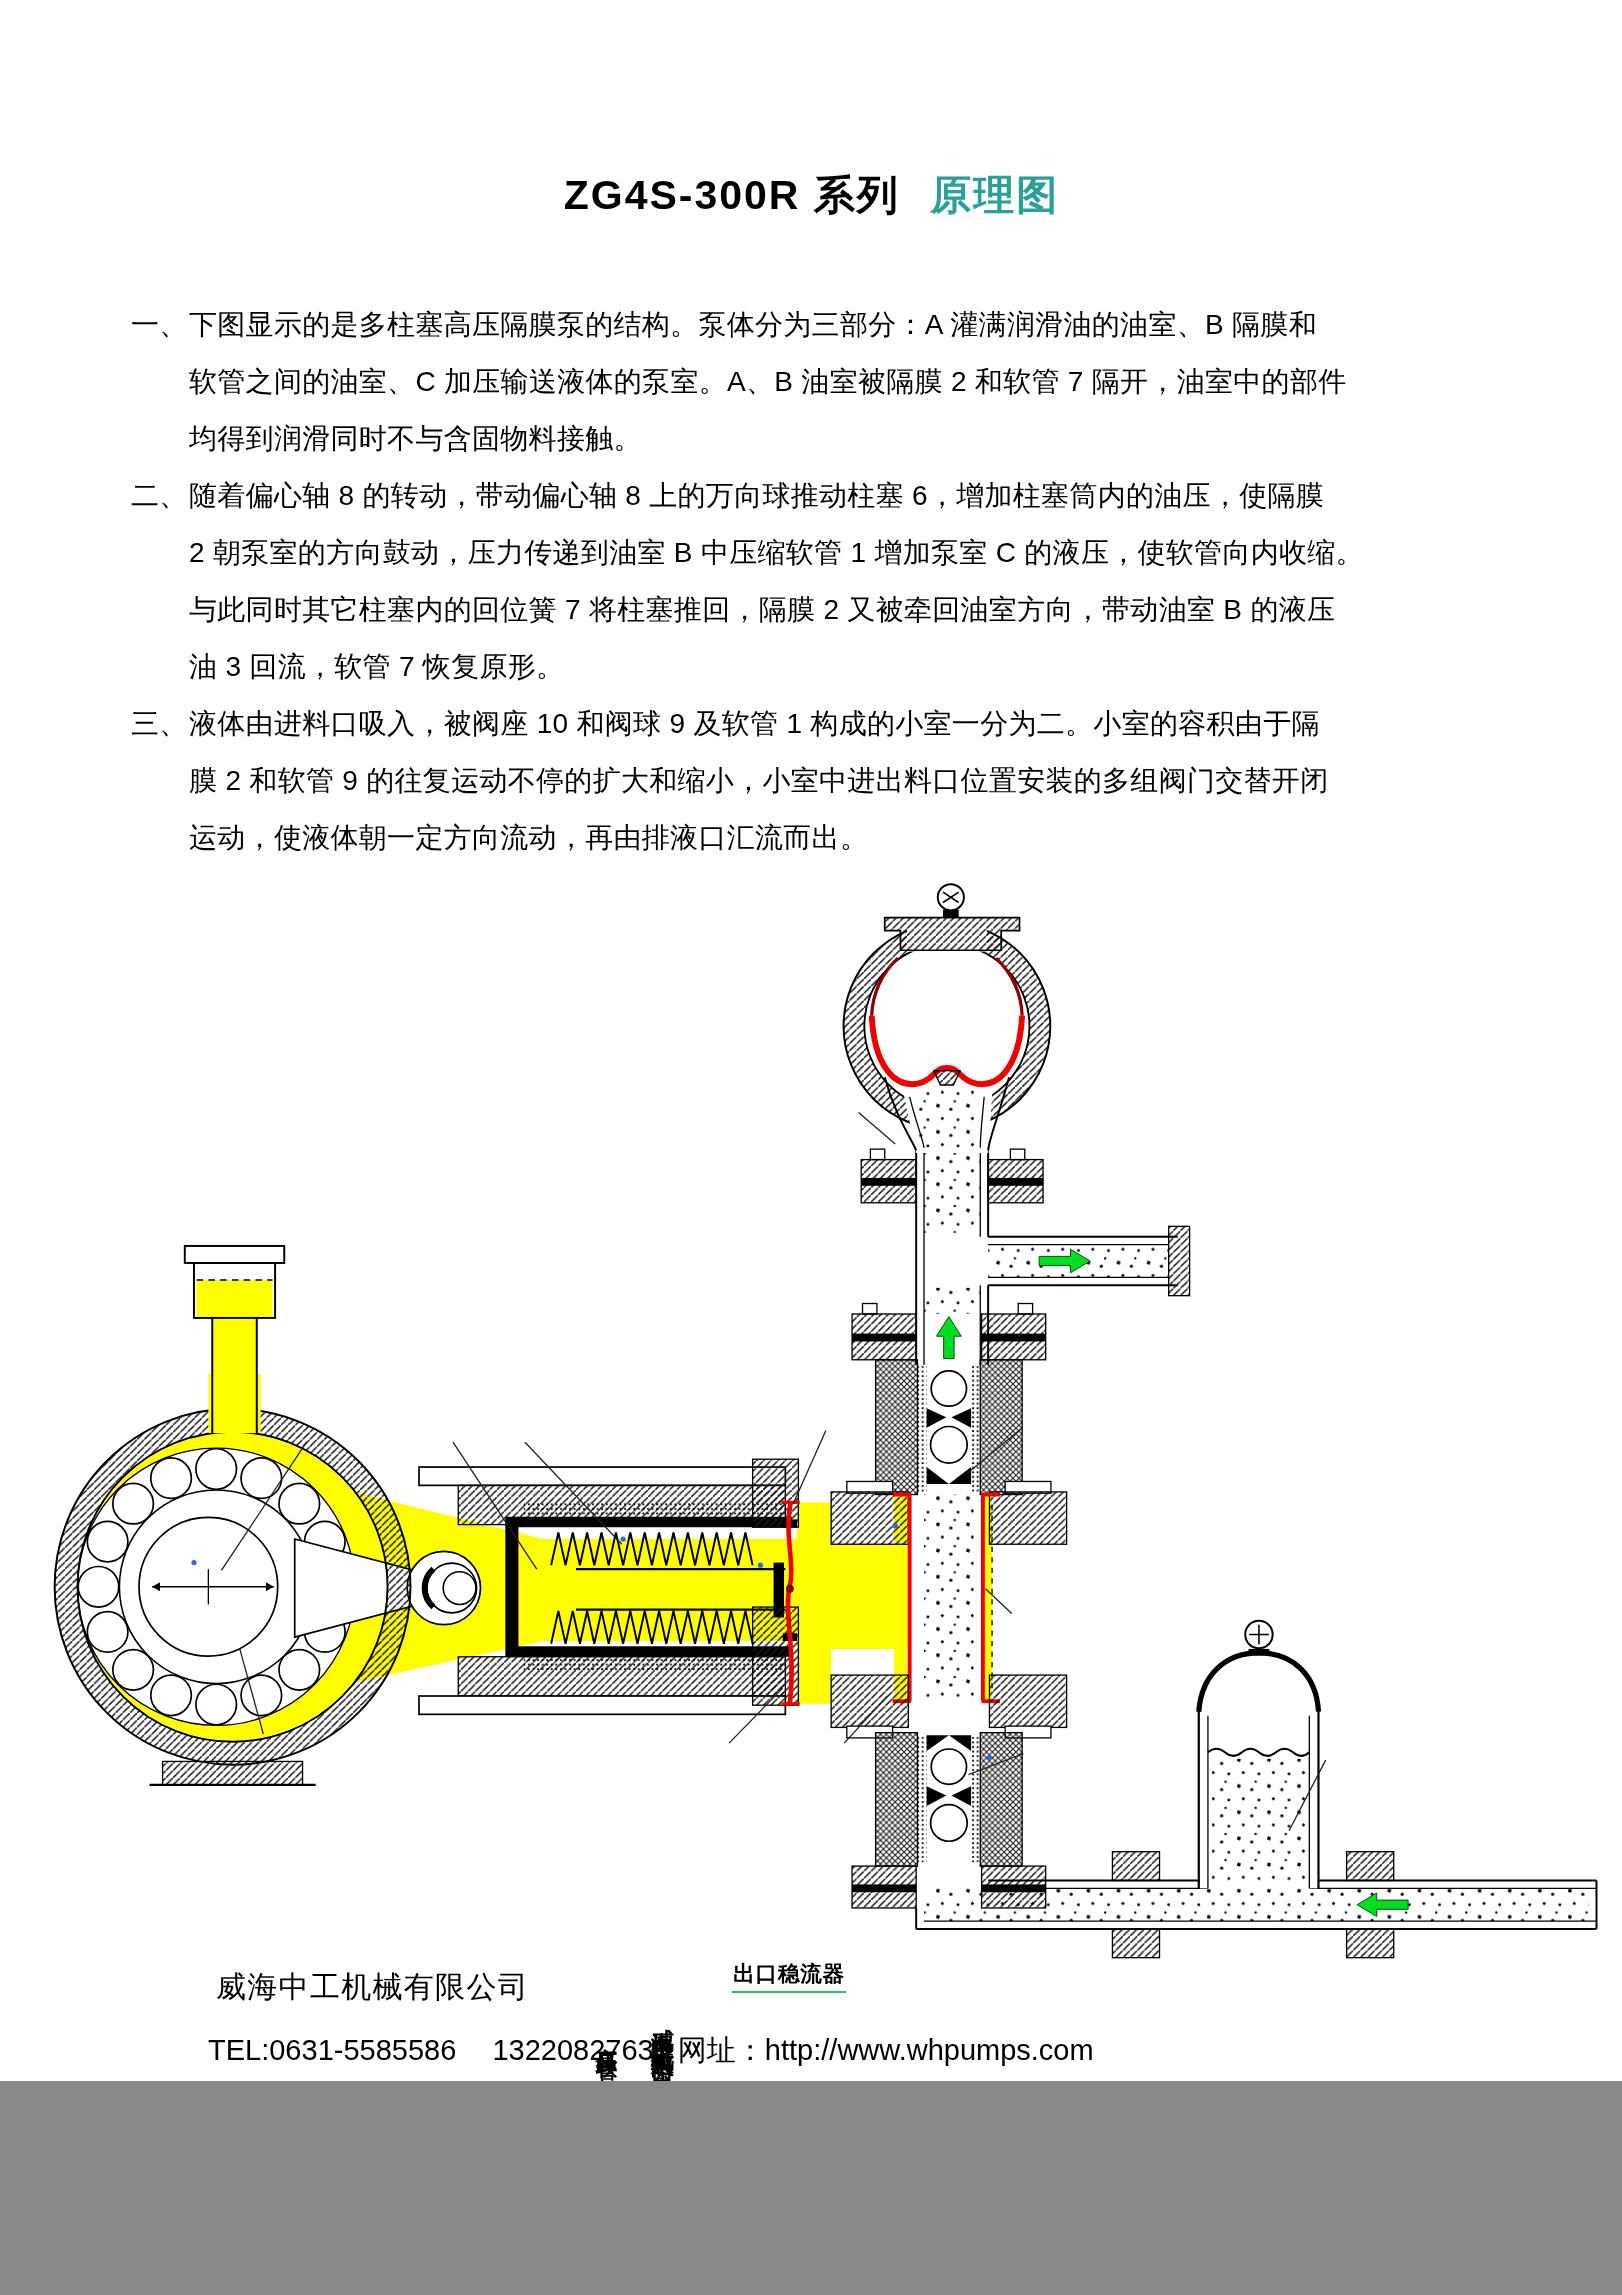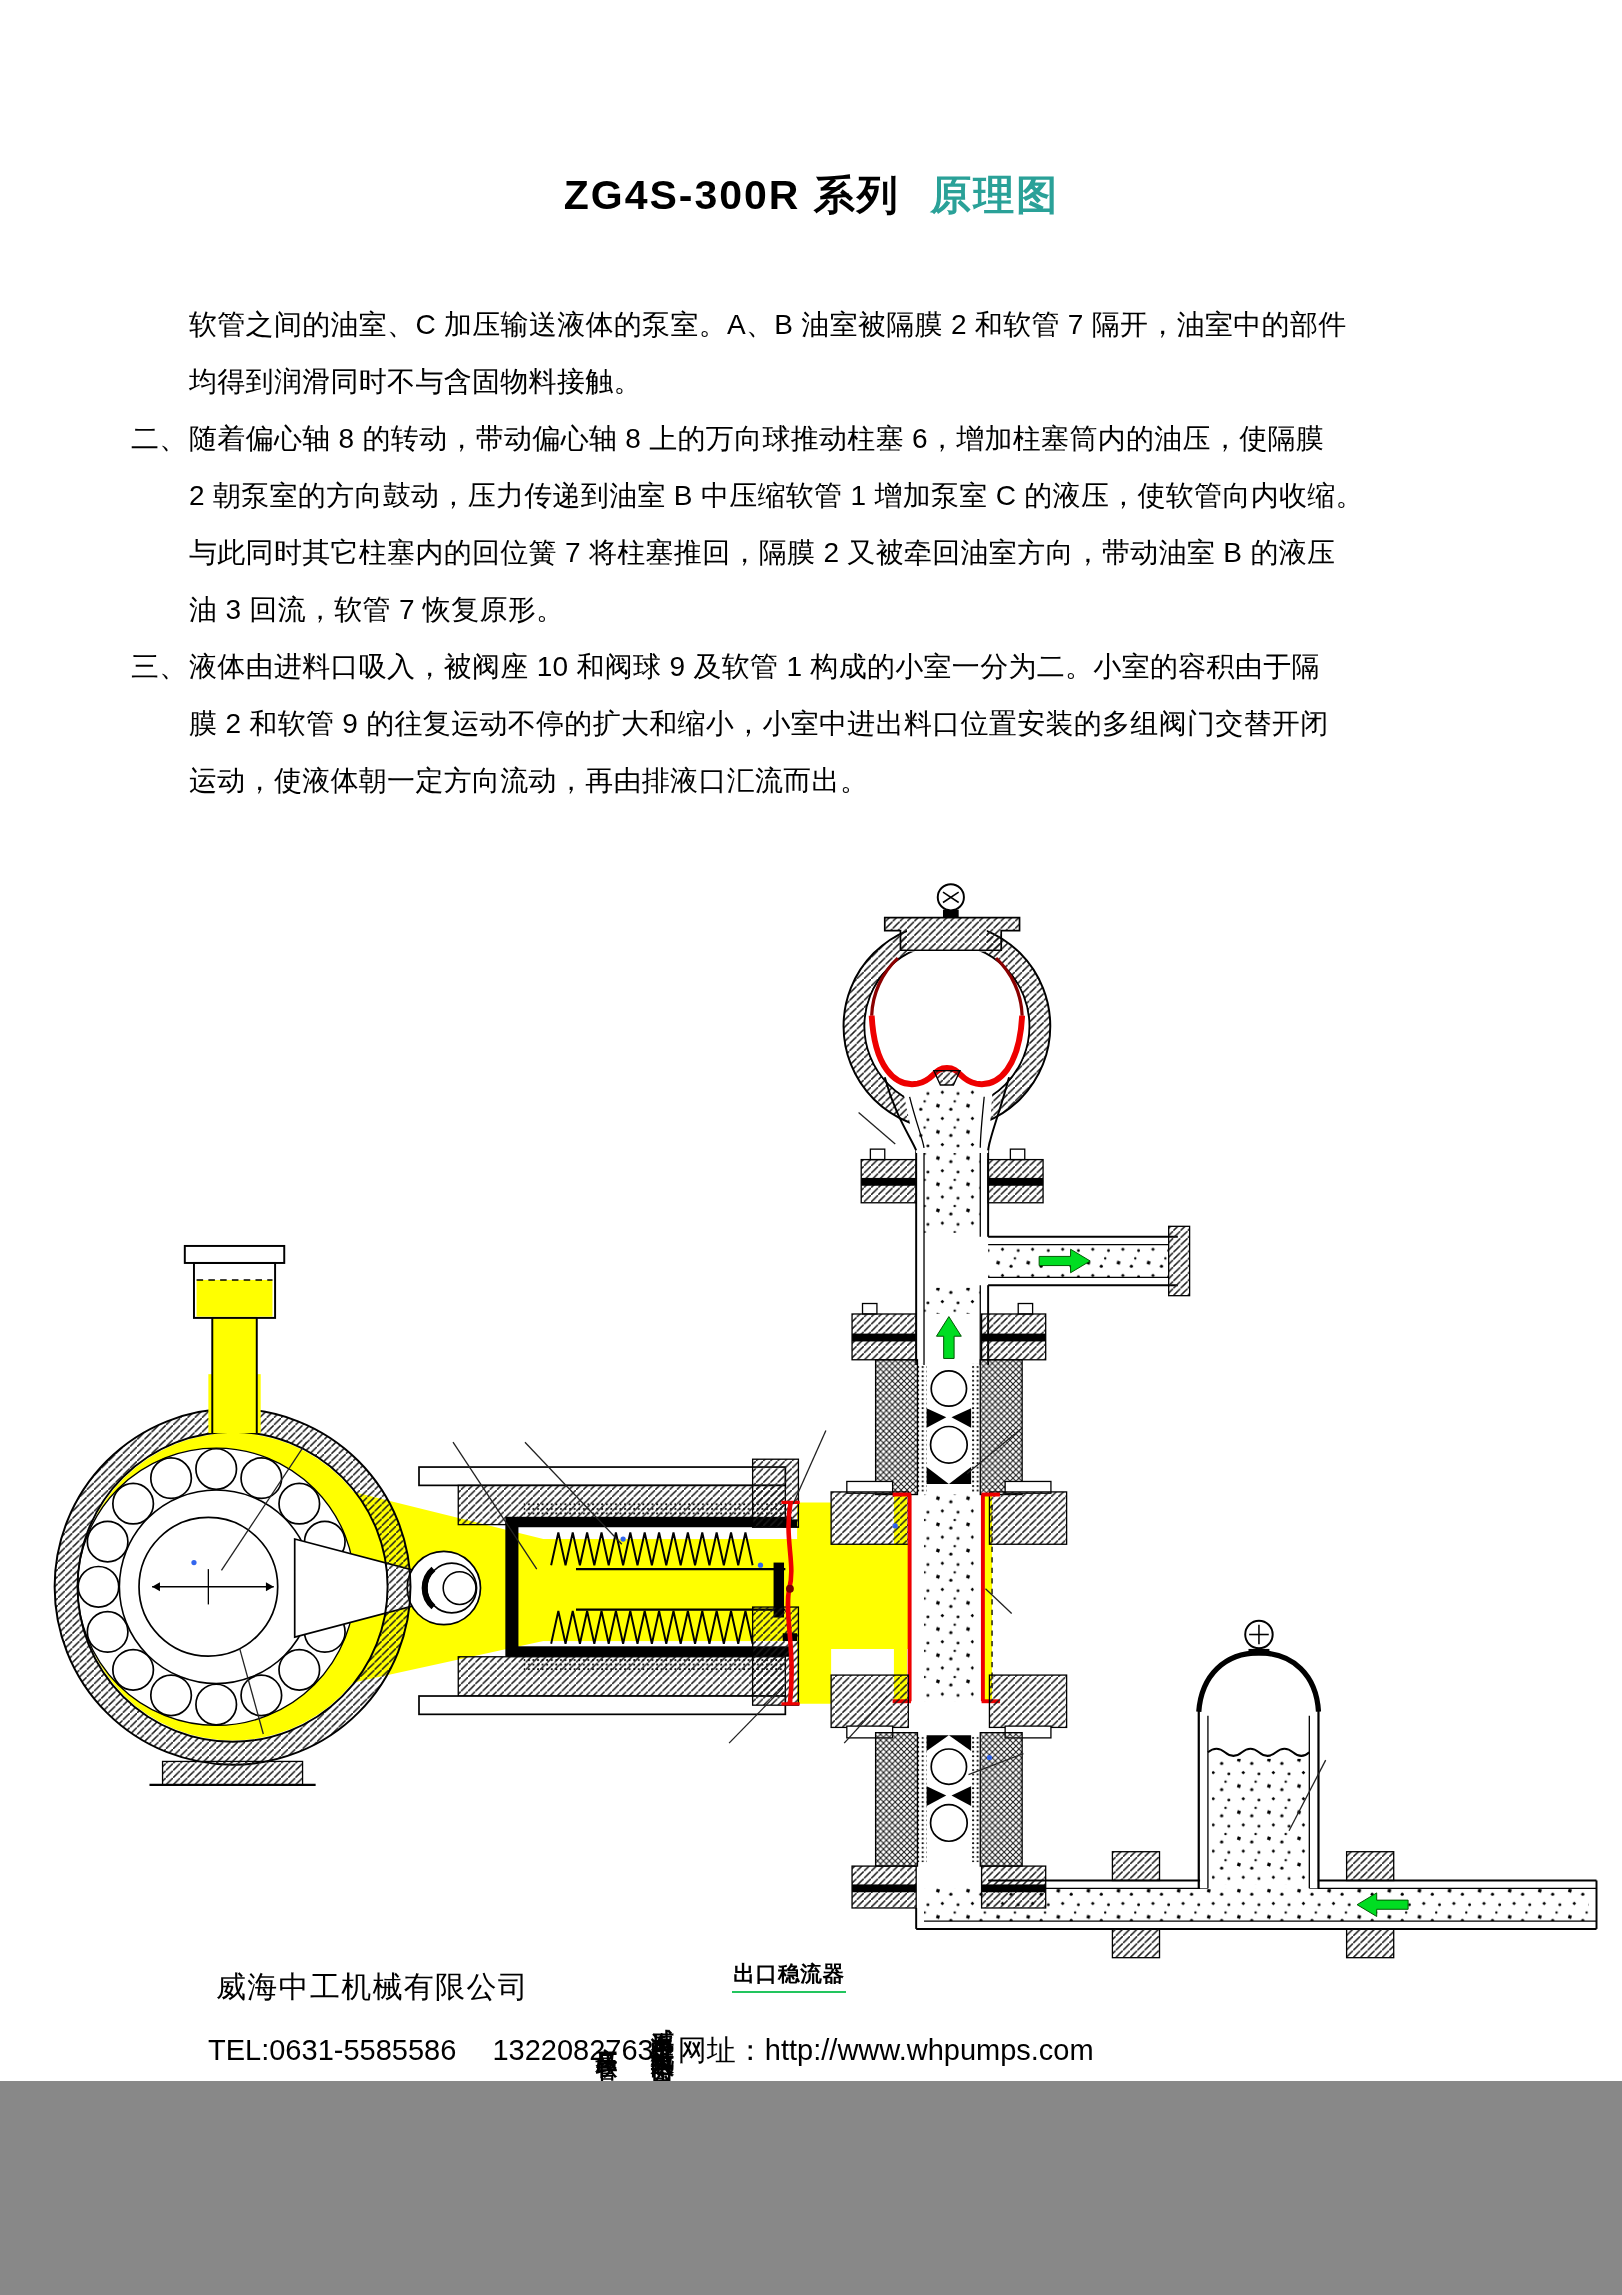--- a/index.html
+++ b/index.html
@@ -43,20 +43,21 @@
 <body>
 
 <div class="page">
 
   <div class="title">
     <span>ZG4S-300R 系列</span>
     <span class="accent">原理图</span>
   </div>
 
   <div class="paras">
+    <div class="pline"><span class="pmark">一、</span><span>下图显示的是多柱塞高压隔膜泵的结构。泵体分为三部分：A 灌满润滑油的油室、B 隔膜和</span></div>
     <div class="pline cont">软管之间的油室、C 加压输送液体的泵室。A、B 油室被隔膜 2 和软管 7 隔开，油室中的部件</div>
     <div class="pline cont">均得到润滑同时不与含固物料接触。</div>
     <div class="pline"><span class="pmark">二、</span><span>随着偏心轴 8 的转动，带动偏心轴 8 上的万向球推动柱塞 6，增加柱塞筒内的油压，使隔膜</span></div>
     <div class="pline cont">2 朝泵室的方向鼓动，压力传递到油室 B 中压缩软管 1 增加泵室 C 的液压，使软管向内收缩。</div>
     <div class="pline cont">与此同时其它柱塞内的回位簧 7 将柱塞推回，隔膜 2 又被牵回油室方向，带动油室 B 的液压</div>
     <div class="pline cont">油 3 回流，软管 7 恢复原形。</div>
     <div class="pline"><span class="pmark">三、</span><span>液体由进料口吸入，被阀座 10 和阀球 9 及软管 1 构成的小室一分为二。小室的容积由于隔</span></div>
     <div class="pline cont">膜 2 和软管 9 的往复运动不停的扩大和缩小，小室中进出料口位置安装的多组阀门交替开闭</div>
     <div class="pline cont">运动，使液体朝一定方向流动，再由排液口汇流而出。</div>
   </div>

